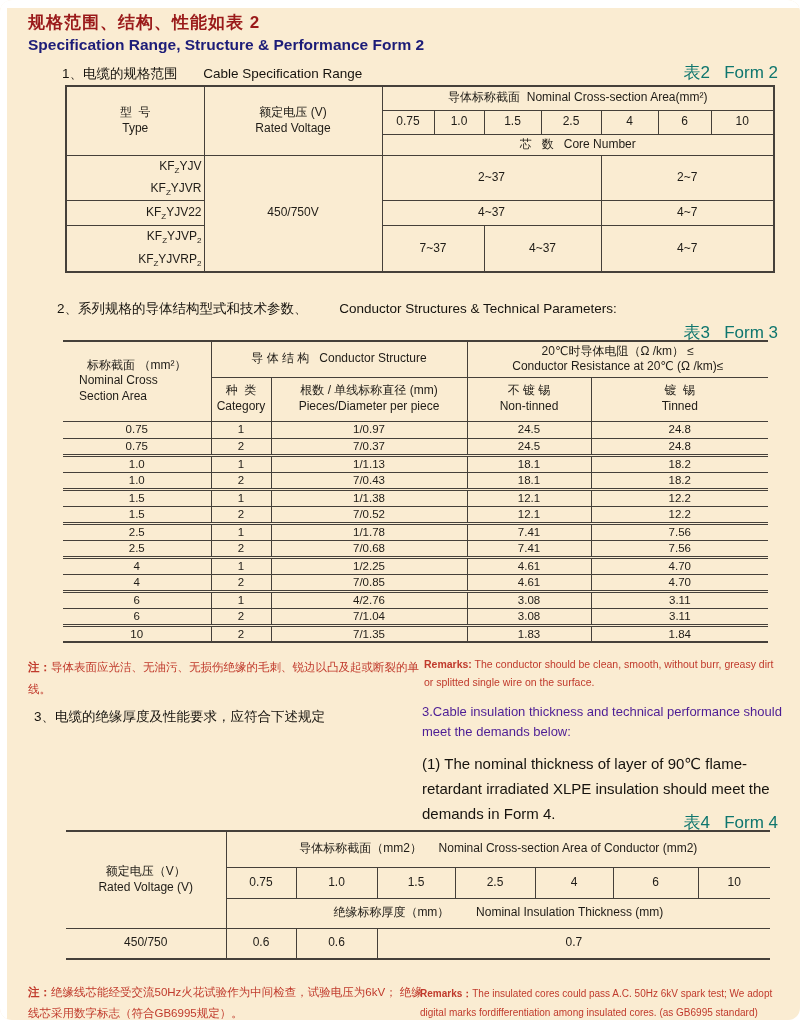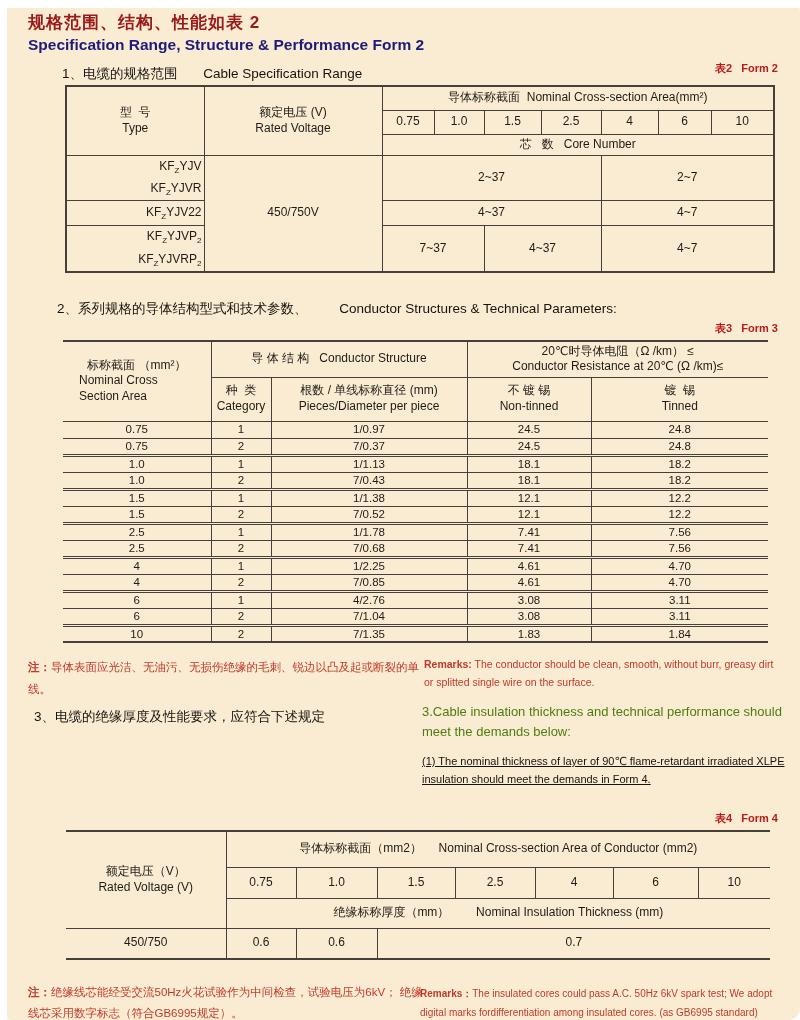--- a/index.html
+++ b/index.html
@@ -7,21 +7,21 @@
        font-family:"Liberation Sans","DejaVu Sans",sans-serif;color:#1f1c17;}
   .page{position:absolute;left:0;top:0;width:800px;height:1020px;background:#faecd2;overflow:hidden;border-radius:12px;}
   .edge-top{position:absolute;left:0;top:0;width:800px;height:8px;background:#ffffff;}
   .edge-left{position:absolute;left:0;top:0;width:7px;height:1020px;background:#ffffff;}
   .abs{position:absolute;}
   .pre{white-space:pre-wrap;}
 
   .title-zh{left:28px;top:11px;font-size:17px;font-weight:bold;color:#9a1a1a;letter-spacing:1px;}
   .title-en{left:28px;top:36px;font-size:15.5px;font-weight:bold;color:#1c1c78;}
   .sec-head{font-size:13.5px;color:#16130e;}
-  .form-label{font-size:11px;font-weight:bold;color:#b91c1c;}
+  .form-label{font-size:17px;font-weight:normal;color:#0f766e;}
 
   table{border-collapse:collapse;table-layout:fixed;font-size:12px;color:#1f1c17;}
   th,td{padding:0 2px;text-align:center;vertical-align:middle;font-weight:normal;line-height:1.3;}
 
   
   .t2{border:2px solid #45403a;}
   .t2 th,.t2 td{border:1px solid #45403a;}
   .t2 .r-a{height:24px;} .t2 .r-b{height:24px;} .t2 .r-c{height:21px;}
   .t2 .r-d{height:42px;} .t2 .r-e{height:25px;} .t2 .r-f{height:42px;}
   .type-line{text-align:right;padding-left:24px;line-height:1.75;}
@@ -264,22 +264,22 @@
   </table>
 
   <div class="abs note-red" style="left:28px;top:656px;width:392px;font-size:11.5px;line-height:1.95;">
     <b>注：</b><span>导体表面应光洁、无油污、无损伤绝缘的毛刺、锐边以凸及起或断裂的单线。</span>
   </div>
   <div class="abs note-red" style="left:424px;top:656px;width:356px;font-size:10.5px;line-height:1.7;">
     <b>Remarks:</b> <span>The conductor  should be clean, smooth, without burr, greasy dirt or splitted single wire on the surface.</span>
   </div>
 
   <div class="abs sec-head" style="left:34px;top:708px;width:380px;">3、电缆的绝缘厚度及性能要求，应符合下述规定</div>
-  <div class="abs" style="left:422px;top:702px;width:362px;font-size:13px;line-height:1.55;color:#4d7c0f;">3.Cable insulation thickness and technical performance should meet the demands below:</div>
-  <div class="abs" style="left:422px;top:752px;width:366px;font-size:11px;line-height:1.65;color:#16130e;text-decoration:underline;">(1) The nominal thickness of layer of 90℃ flame-retardant irradiated XLPE insulation should meet the  demands in Form 4.</div>
+  <div class="abs" style="left:422px;top:702px;width:362px;font-size:13px;line-height:1.55;color:#4c1d95;">3.Cable insulation thickness and technical performance should meet the demands below:</div>
+  <div class="abs" style="left:422px;top:752px;width:366px;font-size:15px;line-height:1.65;color:#16130e;">(1) The nominal thickness of layer of 90℃ flame-retardant irradiated XLPE insulation should meet the  demands in Form 4.</div>
 
   <div class="abs form-label pre" style="right:22px;top:811px;">表4   Form 4</div>
 
   <table class="abs t4 open-side" style="left:66px;top:830px;width:704px;">
     <colgroup>
       <col style="width:160px">
         <col style="width:70px">
         <col style="width:81px">
         <col style="width:78px">
       <col style="width:80px">

